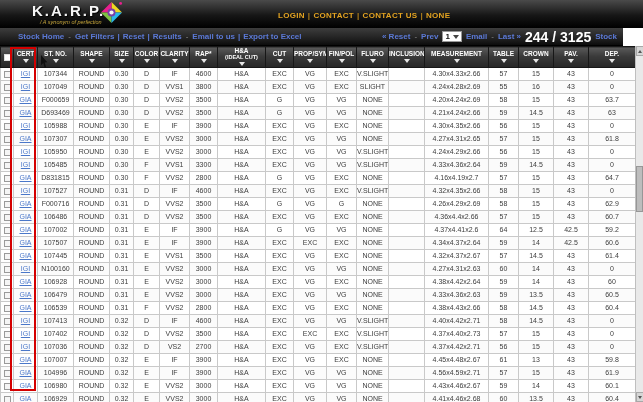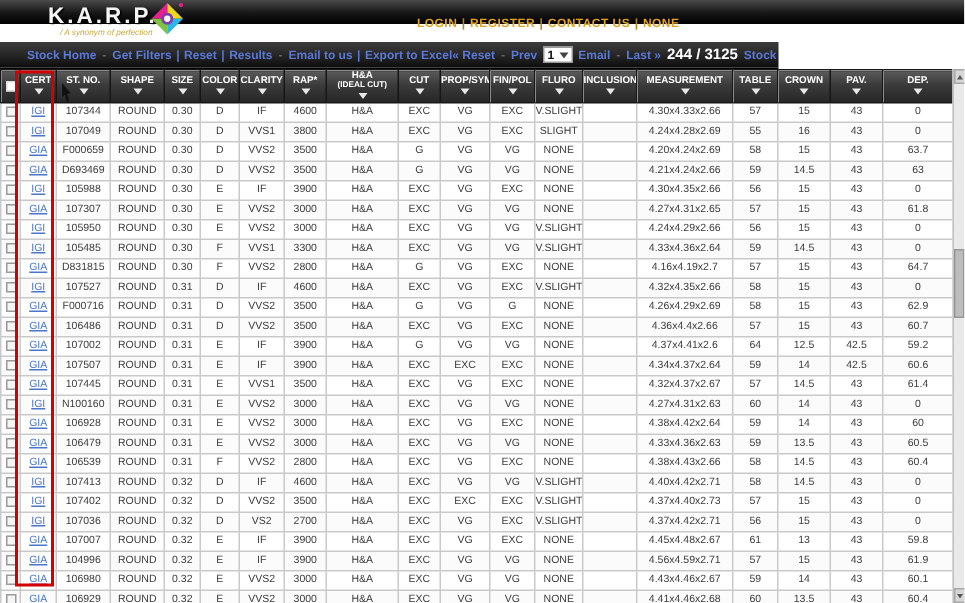--- a/index.html
+++ b/index.html
@@ -1,42 +1,42 @@
 <!DOCTYPE html>
 <html><head>
 <meta charset="utf-8">
 <style>
   * { margin:0; padding:0; box-sizing:border-box; }
   html,body { width:643px; height:402px; overflow:hidden; background:#fff;
               font-family:"Liberation Sans", sans-serif; }
   #stage { position:relative; width:643px; height:402px; overflow:hidden; background:#fff; }
 
   
-  .topbar { position:absolute; left:0; top:0; width:643px; height:16px;
+  .topbar { position:absolute; left:0; top:0; width:643px; height:28px;
             background:linear-gradient(#4a4a4a 0%, #161616 55%, #000 100%); }
   .logo-wrap { position:absolute; left:32px; top:2px; cursor:pointer; }
   .logo-text { color:#f5f5f5; font-size:15px; font-weight:bold; letter-spacing:2px;
                text-shadow:1px 1px 1px #000; }
   .logo-tagline { display:block; color:#c9a83c; font-size:5.5px; font-style:italic; margin:-1px 0 0 8px; }
   .logo-icon { position:absolute; left:100px; top:1px; width:23px; height:23px; }
   .top-links { position:absolute; left:278px; top:11px; font-size:8px; font-weight:bold;
                color:#e3a321; letter-spacing:.3px; white-space:nowrap; }
   .top-links .tl { color:#e3a321; cursor:pointer; }
   .top-links .tl-sep { color:#b5831a; padding:0 3px; }
 
   
-  .navbar { position:absolute; left:0; top:28px; width:519px; height:18px;
+  .navbar { position:absolute; left:0; top:28px; width:623px; height:18px;
             background:linear-gradient(#3d3d3d 0%, #1d1d1d 70%, #0c0c0c 100%);
             border-bottom:1px solid #000; display:flex; align-items:center;
             justify-content:space-between; padding:0 6px 0 18px; font-size:8px; font-weight:bold; }
   .nav-left, .nav-right { display:flex; align-items:center; white-space:nowrap; }
   .nav-link { color:#5b79d6; cursor:pointer; }
   .nav-sep-dash { color:#8a8a8a; padding:0 4px; font-weight:normal; }
   .nav-sep-pipe { color:#5b79d6; padding:0 3px; }
-  .pg-static { color:#fff; font-size:10px; padding:0 4px; }
+  .pg-static { color:#fff; font-size:14px; padding:0 4px; }
   .page-select { display:inline-flex; align-items:center; background:#fff; border:1px solid #999;
                  height:11px; padding:0 2px; margin:0 4px; color:#111; font-size:8px; cursor:pointer; }
   .page-select .ps-arrow { width:0; height:0; border-left:3px solid transparent;
                  border-right:3px solid transparent; border-top:4px solid #444; margin-left:3px; }
 
   
   .grid-wrap { position:absolute; left:0; top:46px; width:635px; height:356px; overflow:hidden; }
   table { border-collapse:collapse; table-layout:fixed; width:635px; }
   th, td { border:1px solid #c9c9c9; overflow:hidden; white-space:nowrap; text-align:center; }
   thead th { background:linear-gradient(#5a5a5a 0%, #3a3a3a 45%, #262626 100%);
@@ -86,21 +86,21 @@
     </div>
     <svg class="logo-icon" viewBox="0 0 24 24">
       <polygon points="12,1 23,12 12,12" fill="#f0d81f"></polygon>
       <polygon points="12,1 1,12 12,12" fill="#e81f8e"></polygon>
       <polygon points="1,12 12,23 12,12" fill="#7dc242"></polygon>
       <polygon points="23,12 12,23 12,12" fill="#2ab6e9"></polygon>
       <circle cx="12" cy="12" r="4.2" fill="#7a3fa8"></circle>
       <circle cx="12" cy="12" r="2.2" fill="#f6f6f6"></circle>
       <circle cx="21.5" cy="2.5" r="1.5" fill="#e81f8e"></circle>
     </svg>
-    <div class="top-links"><span class="tl">LOGIN</span><span class="tl-sep">|</span><span class="tl">REGISTER</span><span class="tl-sep">|</span><span class="tl">CONTACT US</span><span class="tl-sep">|</span><span class="tl">NONE</span></div>
+    <div class="top-links"><span class="tl">LOGIN</span><span class="tl-sep">|</span><span class="tl">CONTACT</span><span class="tl-sep">|</span><span class="tl">CONTACT US</span><span class="tl-sep">|</span><span class="tl">NONE</span></div>
   </div>
 
   <div class="navbar">
     <div class="nav-left">
         <span class="nav-link">Stock Home</span>
         <span class="nav-sep-dash">-</span>
         <span class="nav-link">Get Filters</span>
         <span class="nav-sep-pipe">|</span>
         <span class="nav-link">Reset</span>
         <span class="nav-sep-pipe">|</span>

